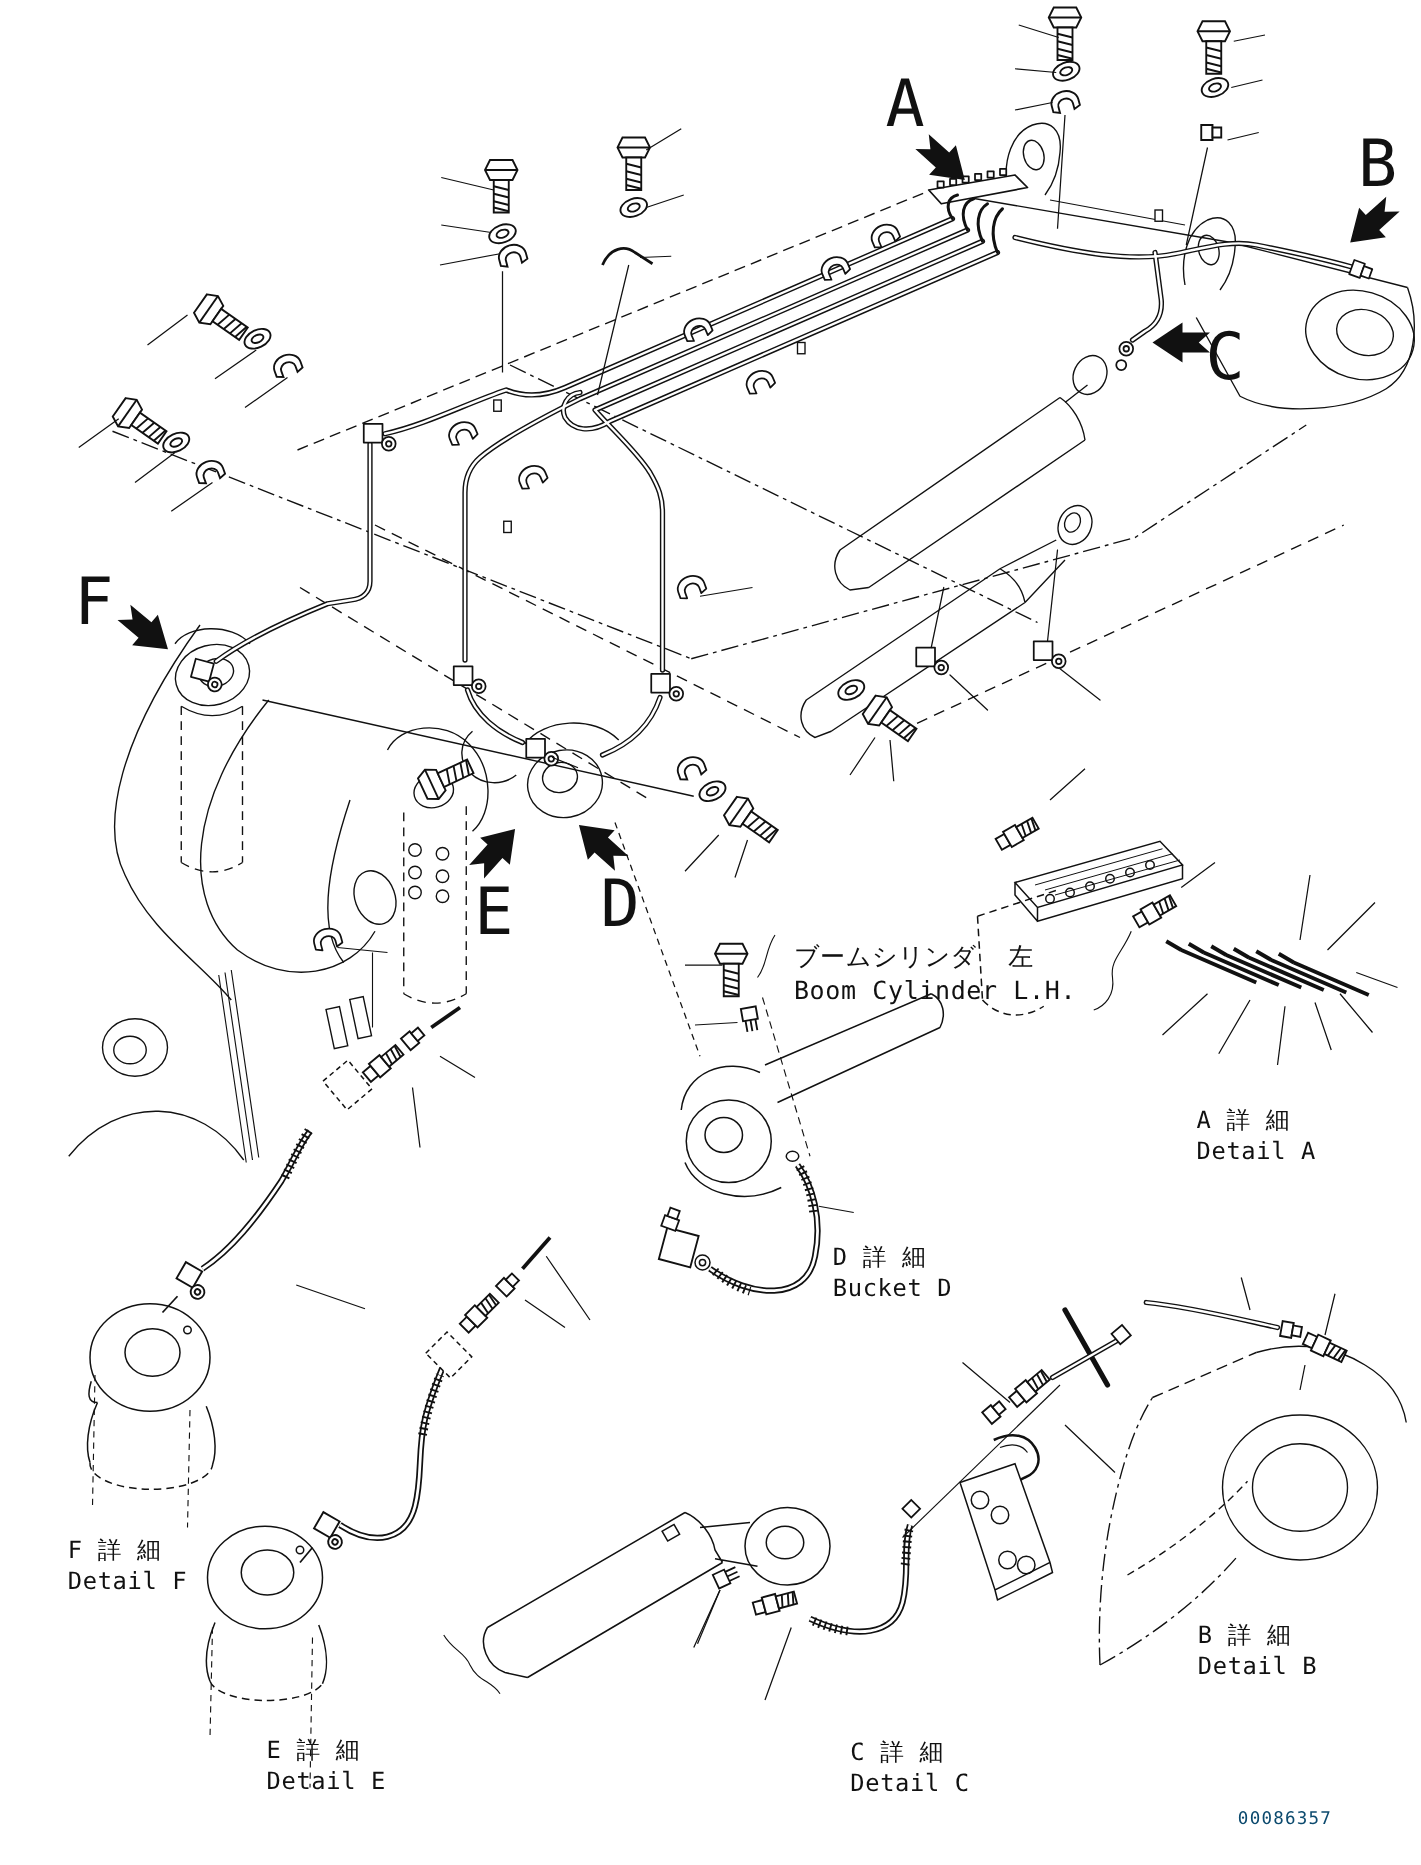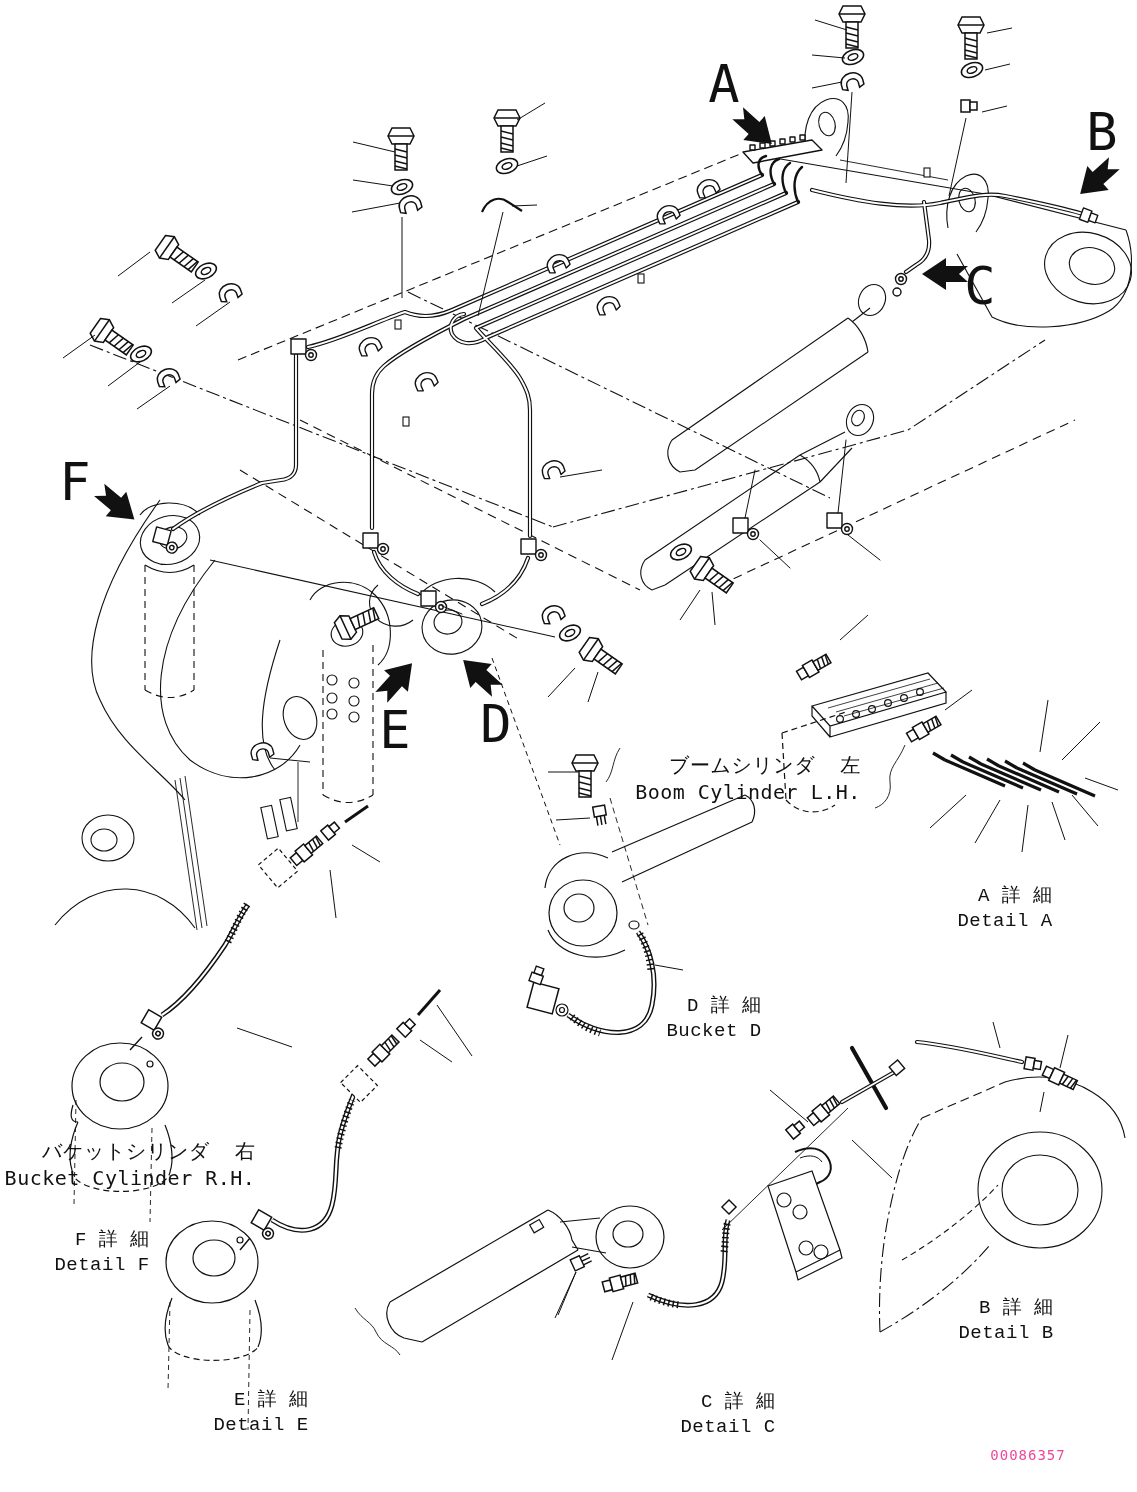--- a/index.html
+++ b/index.html
@@ -1,25 +1,25 @@
 <!DOCTYPE html>
 <html><head>
 <meta charset="utf-8">
 <style>
   html,body{margin:0;padding:0;background:#888;}
   .stage{position:relative;width:1137px;height:1492px;background:#ffffff;overflow:hidden;
          font-family:"DejaVu Sans Mono","Liberation Mono",monospace;color:#111;}
   .stage svg{position:absolute;left:0;top:0;}
-  .txt{position:absolute;transform:translateX(-50%);text-align:right;white-space:pre;
+  .txt{position:absolute;transform:translateX(-50%);text-align:left;white-space:pre;
        line-height:27px;font-size:20px;letter-spacing:0.5px;color:#111;}
   .txt .en{display:block;}
-  .det{font-size:19px;line-height:25px;font-family:Liberation Mono, monospace;}
+  .det{font-size:19px;line-height:25px;}
   .callout{position:absolute;transform:translateX(-50%);font-size:52px;font-weight:400;
            font-family:"DejaVu Sans Mono","Liberation Mono",monospace;color:#111;line-height:1;}
-  .pn{position:absolute;transform:translateX(-50%);font-size:14px;letter-spacing:1px;color:#ec4899;}
+  .pn{position:absolute;transform:translateX(-50%);font-size:14px;letter-spacing:1px;color:#0c4a6e;}
 </style>
 </head>
 <body>
 
 <div class="stage">
 
 <svg width="1137" height="1492" viewBox="0 0 1137 1492">
   <defs>
     <g id="boltG">
       <path d="M-2,-9 L6,-13 L14,-9 L14,9 L6,13 L-2,9 Z" fill="#fff"></path>
@@ -383,21 +383,20 @@
   <div class="callout" style="left:496px;top:698px">D</div>
   <div class="callout" style="left:395px;top:704px">E</div>
   <div class="callout" style="left:75px;top:456px">F</div>
 
   <div class="txt" style="left:748px;top:752px"><span>ブームシリンダ  左</span><span class="en">Boom Cylinder L.H.</span></div>
 
   <div class="txt det" style="left:714px;top:994px"><span>D 詳 細</span><span class="en">Bucket D</span></div>
 
   <div class="txt det" style="left:1005px;top:884px"><span>A 詳 細</span><span class="en">Detail A</span></div>
 
-  <div class="txt" style="left:130px;top:1138px"><span>バケットシリンダ  右</span><span class="en">Bucket Cylinder R.H.</span></div>
 
   <div class="txt det" style="left:102px;top:1228px"><span>F 詳 細</span><span class="en">Detail F</span></div>
 
 
   <div class="txt det" style="left:261px;top:1388px"><span>E 詳 細</span><span class="en">Detail E</span></div>
 
 
   <div class="txt det" style="left:728px;top:1390px"><span>C 詳 細</span><span class="en">Detail C</span></div>
 
   <div class="txt det" style="left:1006px;top:1296px"><span>B 詳 細</span><span class="en">Detail B</span></div>

